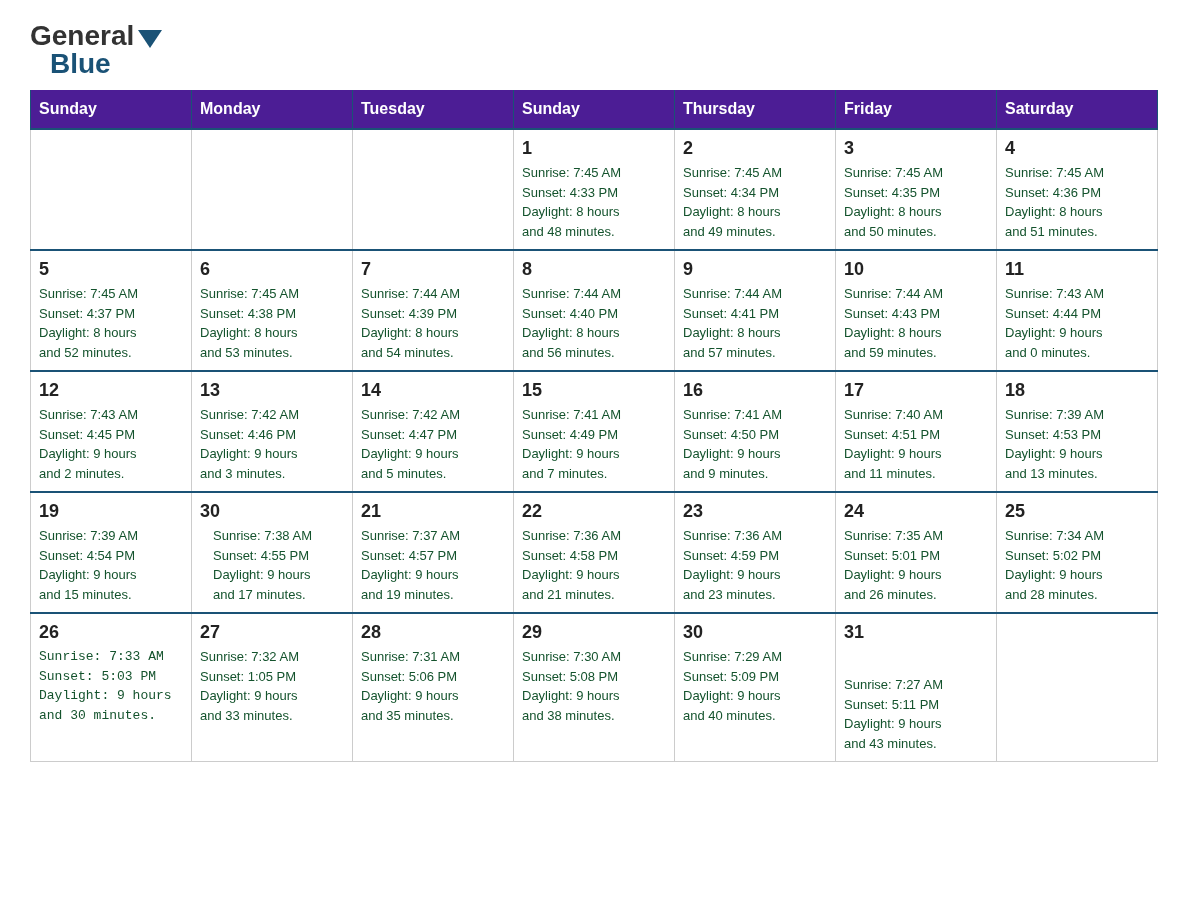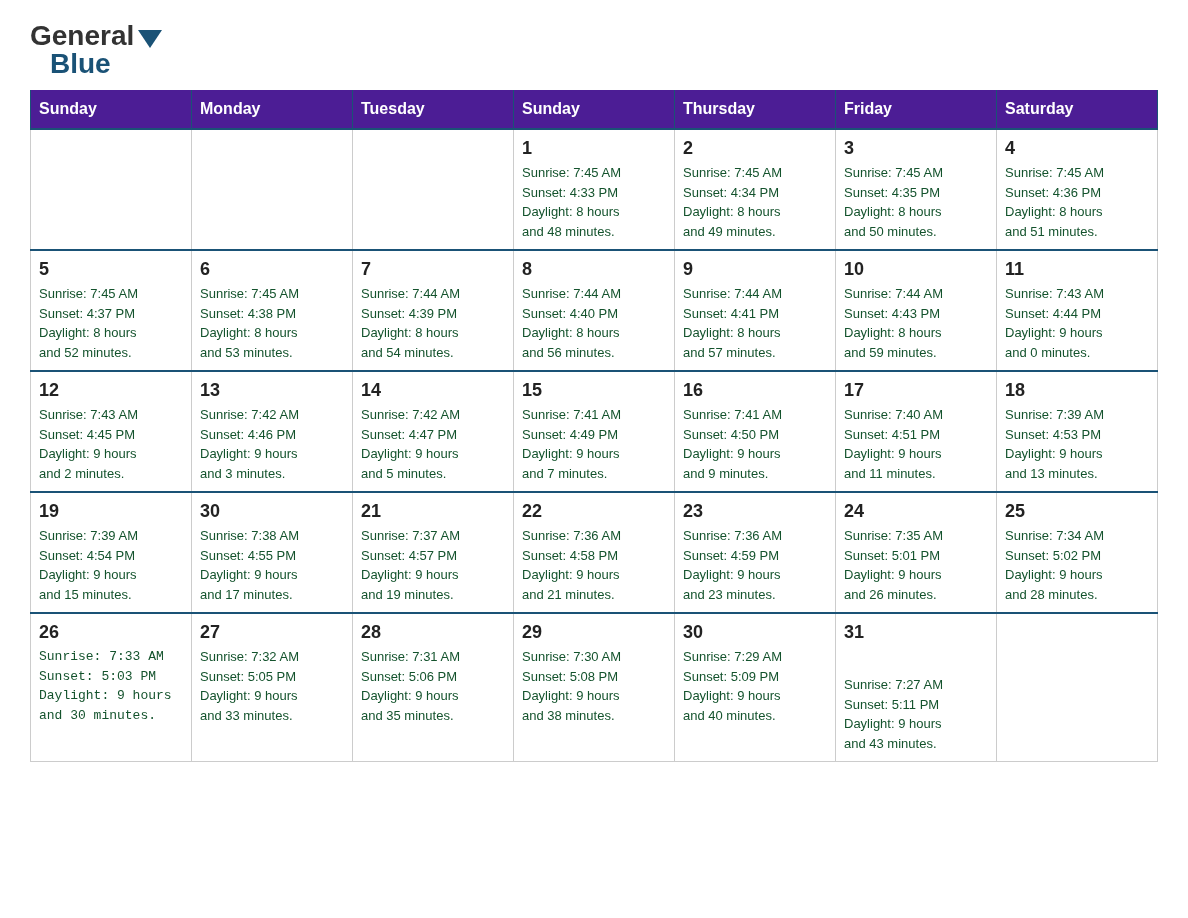--- a/index.html
+++ b/index.html
@@ -272,21 +272,21 @@
       <tr>
         <td>
           <span class="day-number">19</span>
           <div class="day-info" style="white-space: pre-line;">Sunrise: 7:39 AM
 Sunset: 4:54 PM
 Daylight: 9 hours
 and 15 minutes.</div>
         </td>
         <td>
           <span class="day-number">30</span>
-          <div class="day-info" style="white-space: pre-line;">Sunrise: 7:38 AM
+          <div class="day-info" style="white-space: pre-line; margin-left: 13px;">Sunrise: 7:38 AM
 Sunset: 4:55 PM
 Daylight: 9 hours
 and 17 minutes.</div>
         </td>
         <td>
           <span class="day-number">21</span>
           <div class="day-info" style="white-space: pre-line;">Sunrise: 7:37 AM
 Sunset: 4:57 PM
 Daylight: 9 hours
 and 19 minutes.</div>
@@ -324,21 +324,21 @@
         <td>
           <span class="day-number">26</span>
           <div class="day-info" style="white-space: pre-line; font-family: Liberation Mono, monospace;">Sunrise: 7:33 AM
 Sunset: 5:03 PM
 Daylight: 9 hours
 and 30 minutes.</div>
         </td>
         <td>
           <span class="day-number">27</span>
           <div class="day-info" style="white-space: pre-line;">Sunrise: 7:32 AM
-Sunset: 5:05 PM
+Sunset: 1:05 PM
 Daylight: 9 hours
 and 33 minutes.</div>
         </td>
         <td>
           <span class="day-number">28</span>
           <div class="day-info" style="white-space: pre-line;">Sunrise: 7:31 AM
 Sunset: 5:06 PM
 Daylight: 9 hours
 and 35 minutes.</div>
         </td>

